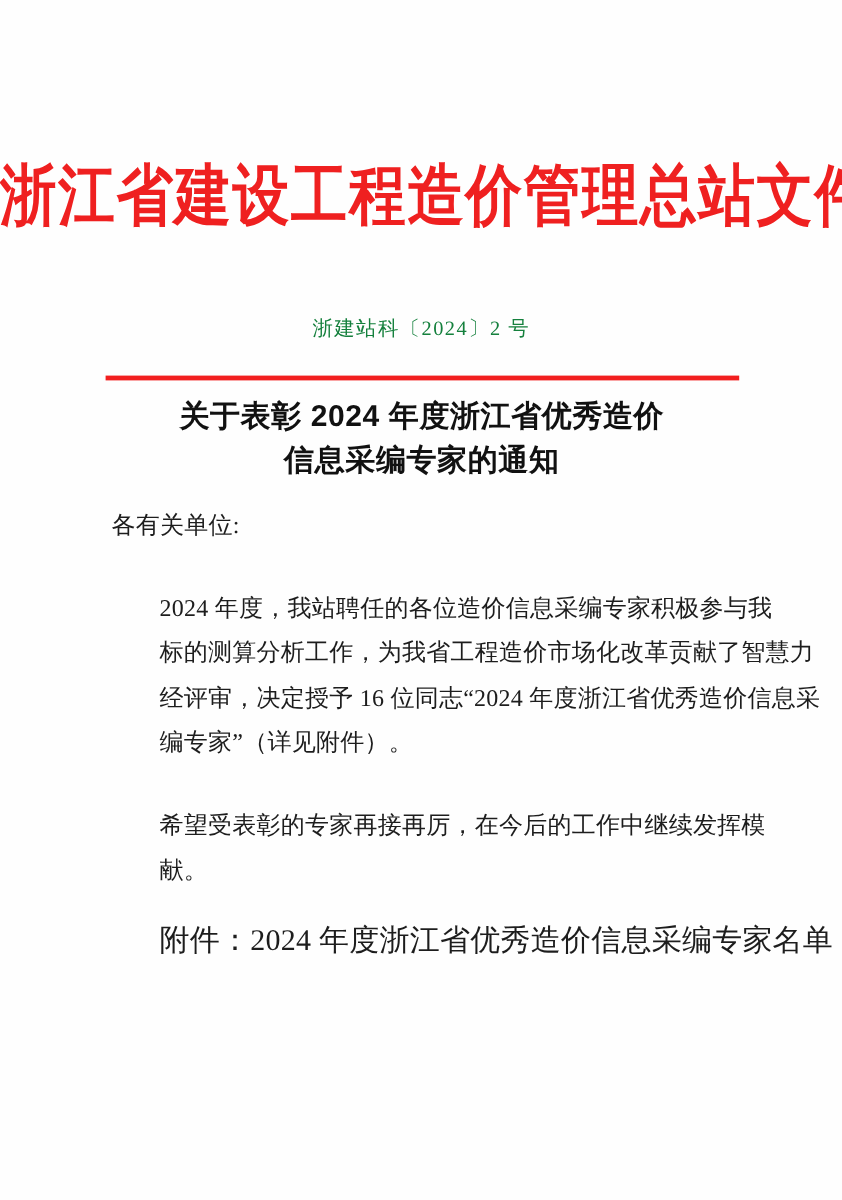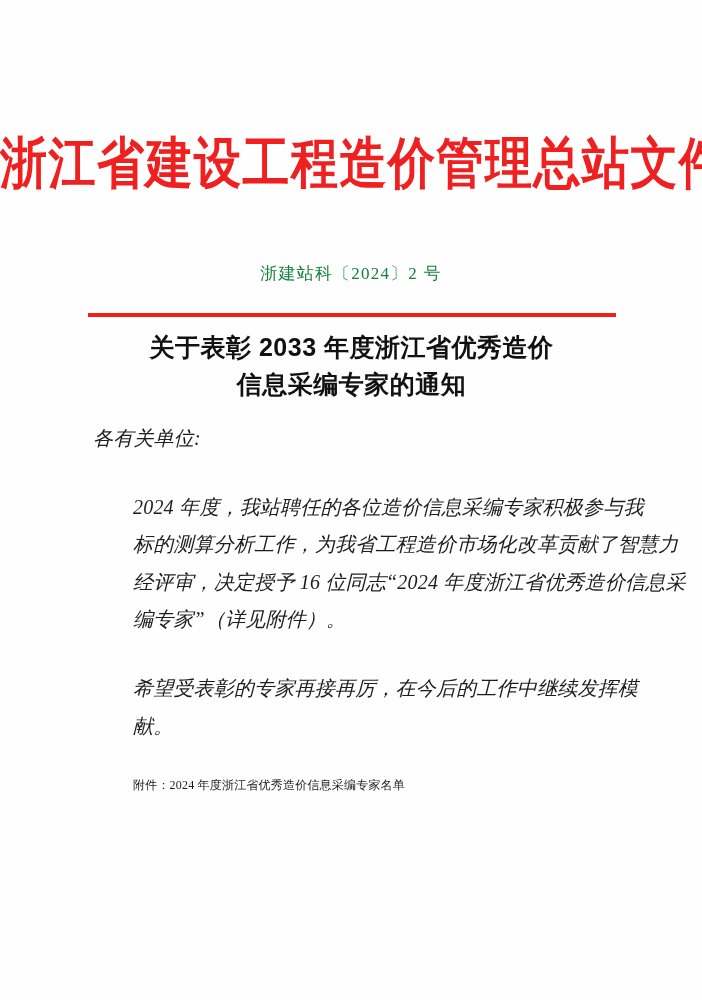--- a/index.html
+++ b/index.html
@@ -90,21 +90,20 @@
   .body-block {
     position: absolute;
     left: 93px;
     top: 420px;
     width: 519px;
     font-family: "Liberation Serif", "DejaVu Serif", serif;
     font-size: 20px;
     line-height: 37.6px;
     color: #1d1d1d;
     letter-spacing: 0.2px;
-    font-style: italic;
   }
   .salutation {
     display: block;
     text-align: justify;
     text-align-last: left;
   }
   .para {
     display: block;
     margin: 0;
     text-indent: 40px;
@@ -120,21 +119,21 @@
     margin-top: 31px;
   }
 
   
   .attachment {
     position: absolute;
     left: 93px;
     top: 770px;
     width: 519px;
     font-family: "Liberation Serif", "DejaVu Serif", serif;
-    font-size: 12px;
+    font-size: 25px;
     line-height: 30px;
     color: #1d1d1d;
     text-indent: 40px;
     letter-spacing: 0.2px;
     white-space: nowrap;
   }
 </style>
 </head>
 <body>
 
@@ -142,21 +141,21 @@
 
   <div class="masthead">
     <span class="masthead-title">浙江省建设工程造价管理总站文件</span>
   </div>
 
   <div class="doc-number">浙建站科〔2024〕2 号</div>
 
   <div class="red-rule"></div>
 
   <div class="doc-title">
-    <span class="tline">关于表彰 2033 年度浙江省优秀造价</span>
+    <span class="tline">关于表彰 2024 年度浙江省优秀造价</span>
     <span class="tline">信息采编专家的通知</span>
   </div>
 
   <div class="body-block">
 
     <span class="salutation">各有关单位:</span>
 
     <span class="para">
       <span class="para-line indent">2024 年度，我站聘任的各位造价信息采编专家积极参与我</span>
       <span class="para-line">标的测算分析工作，为我省工程造价市场化改革贡献了智慧力</span>

